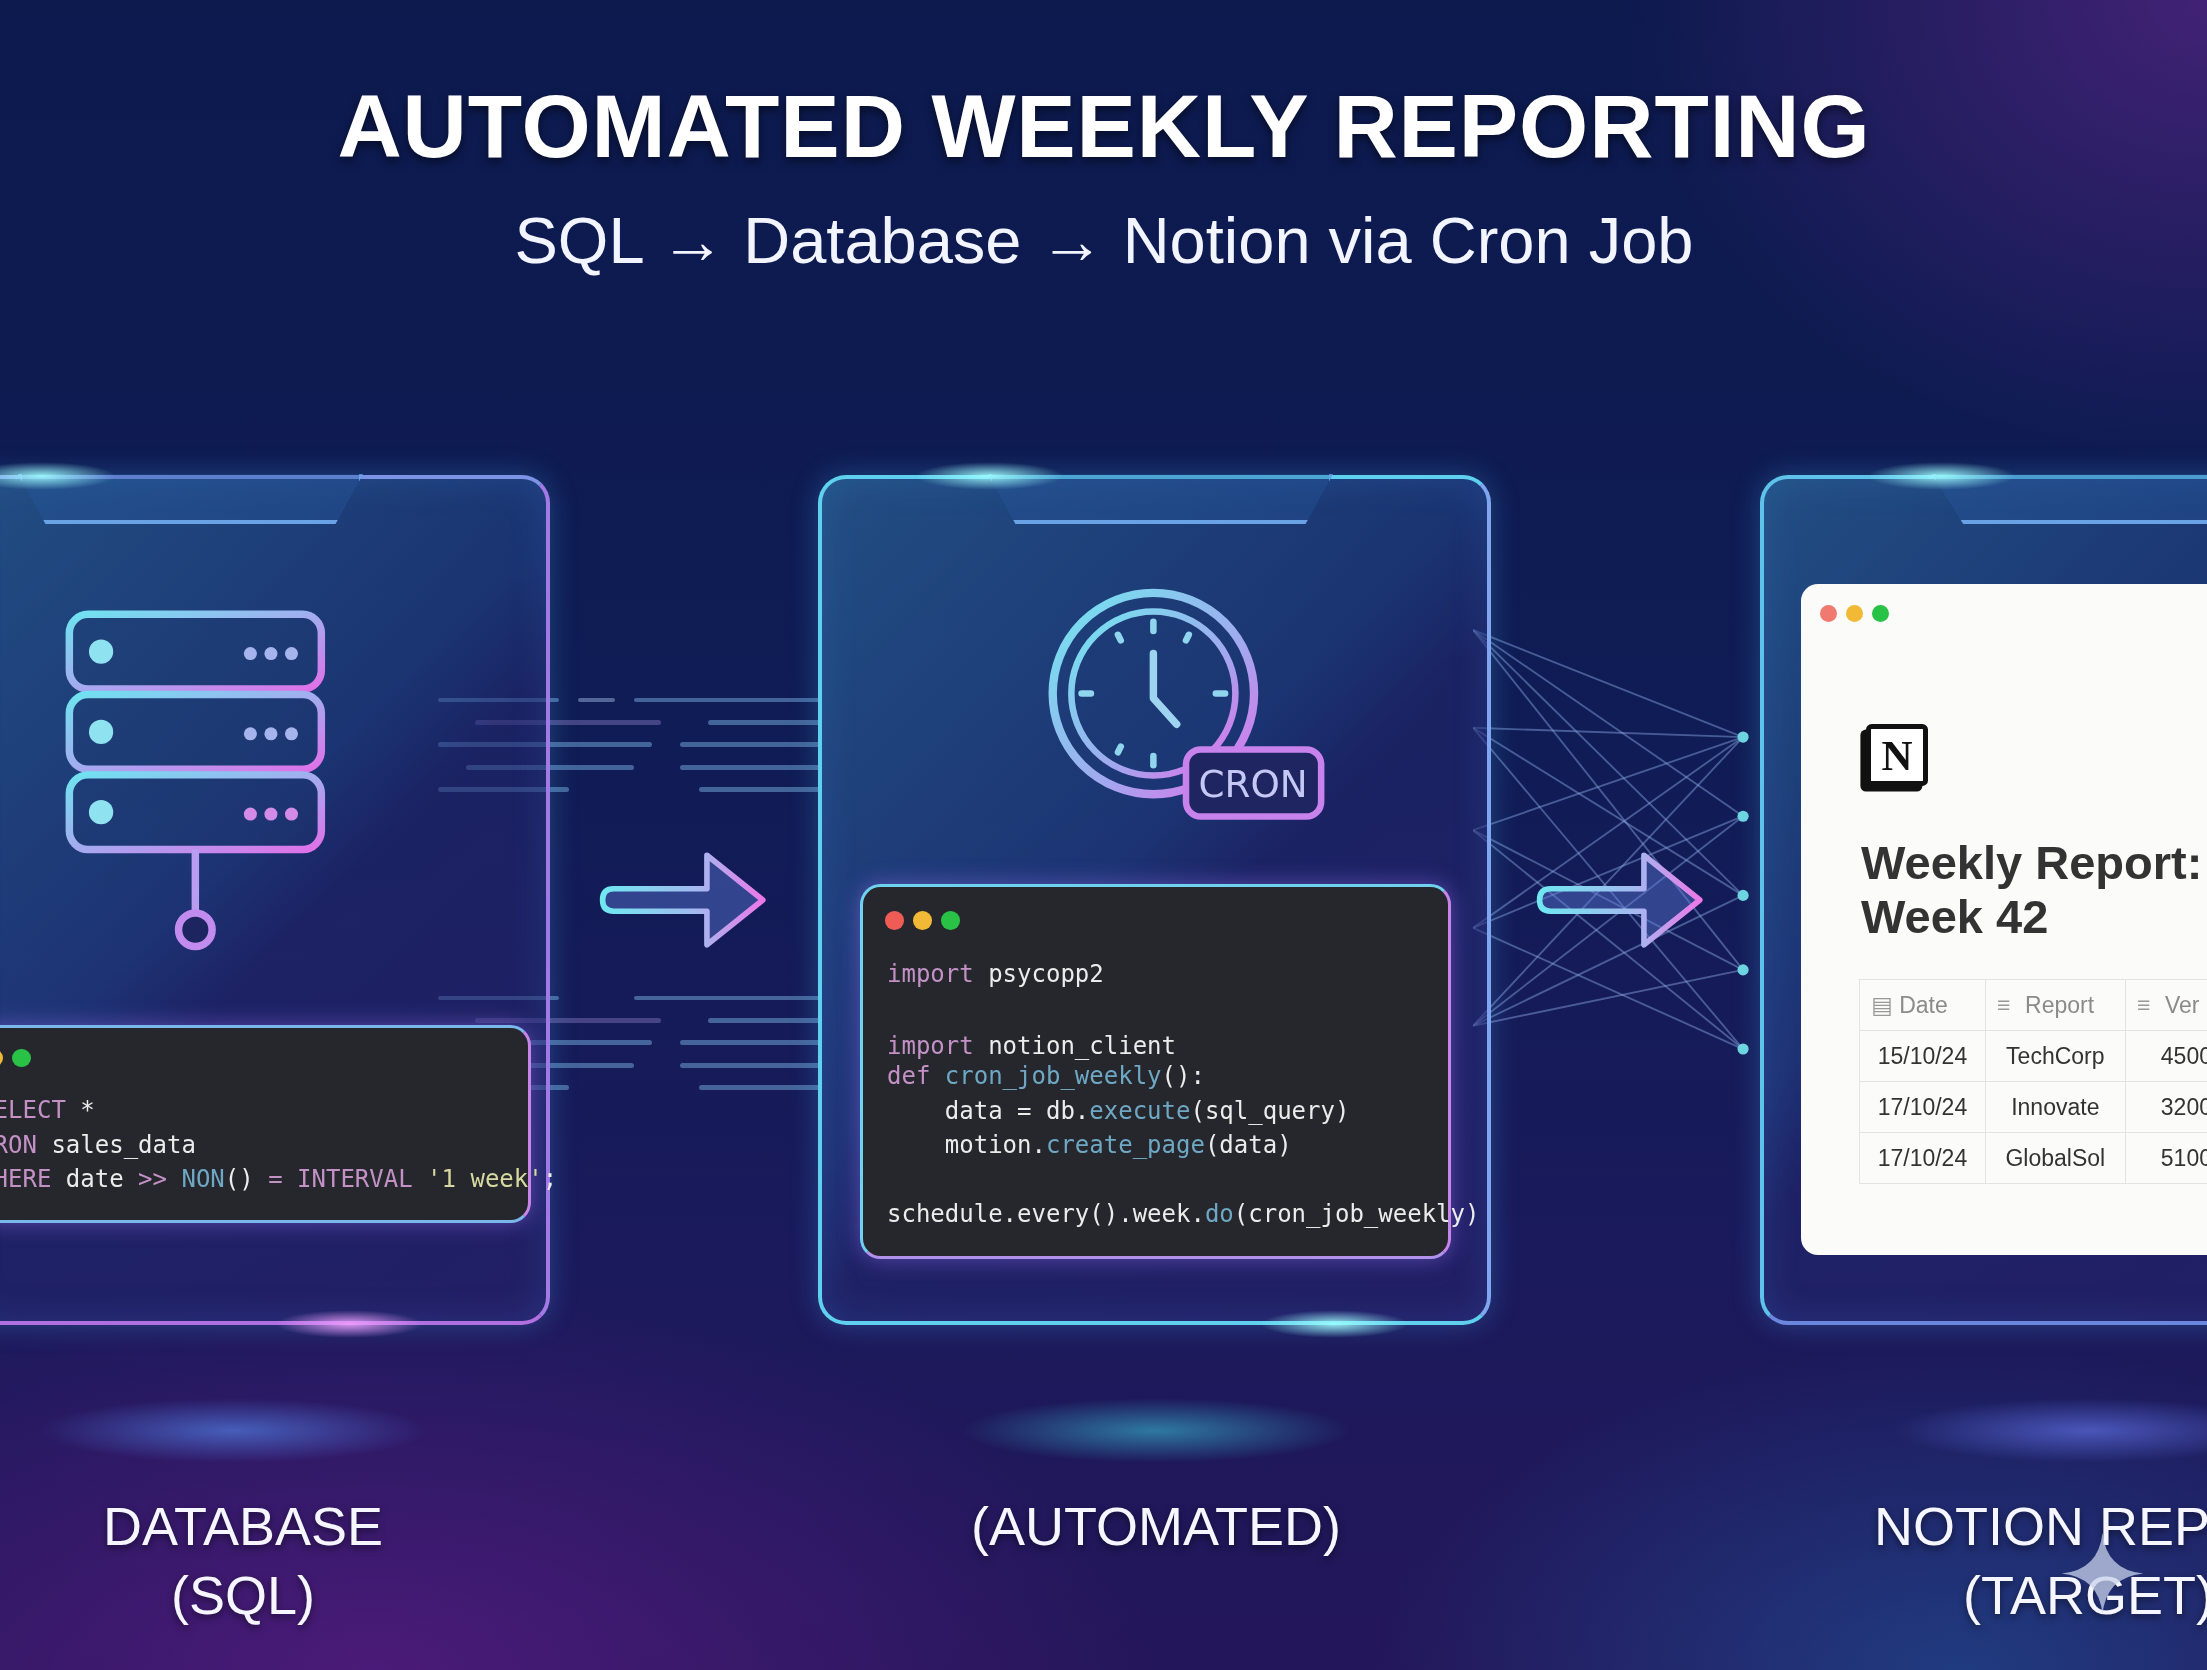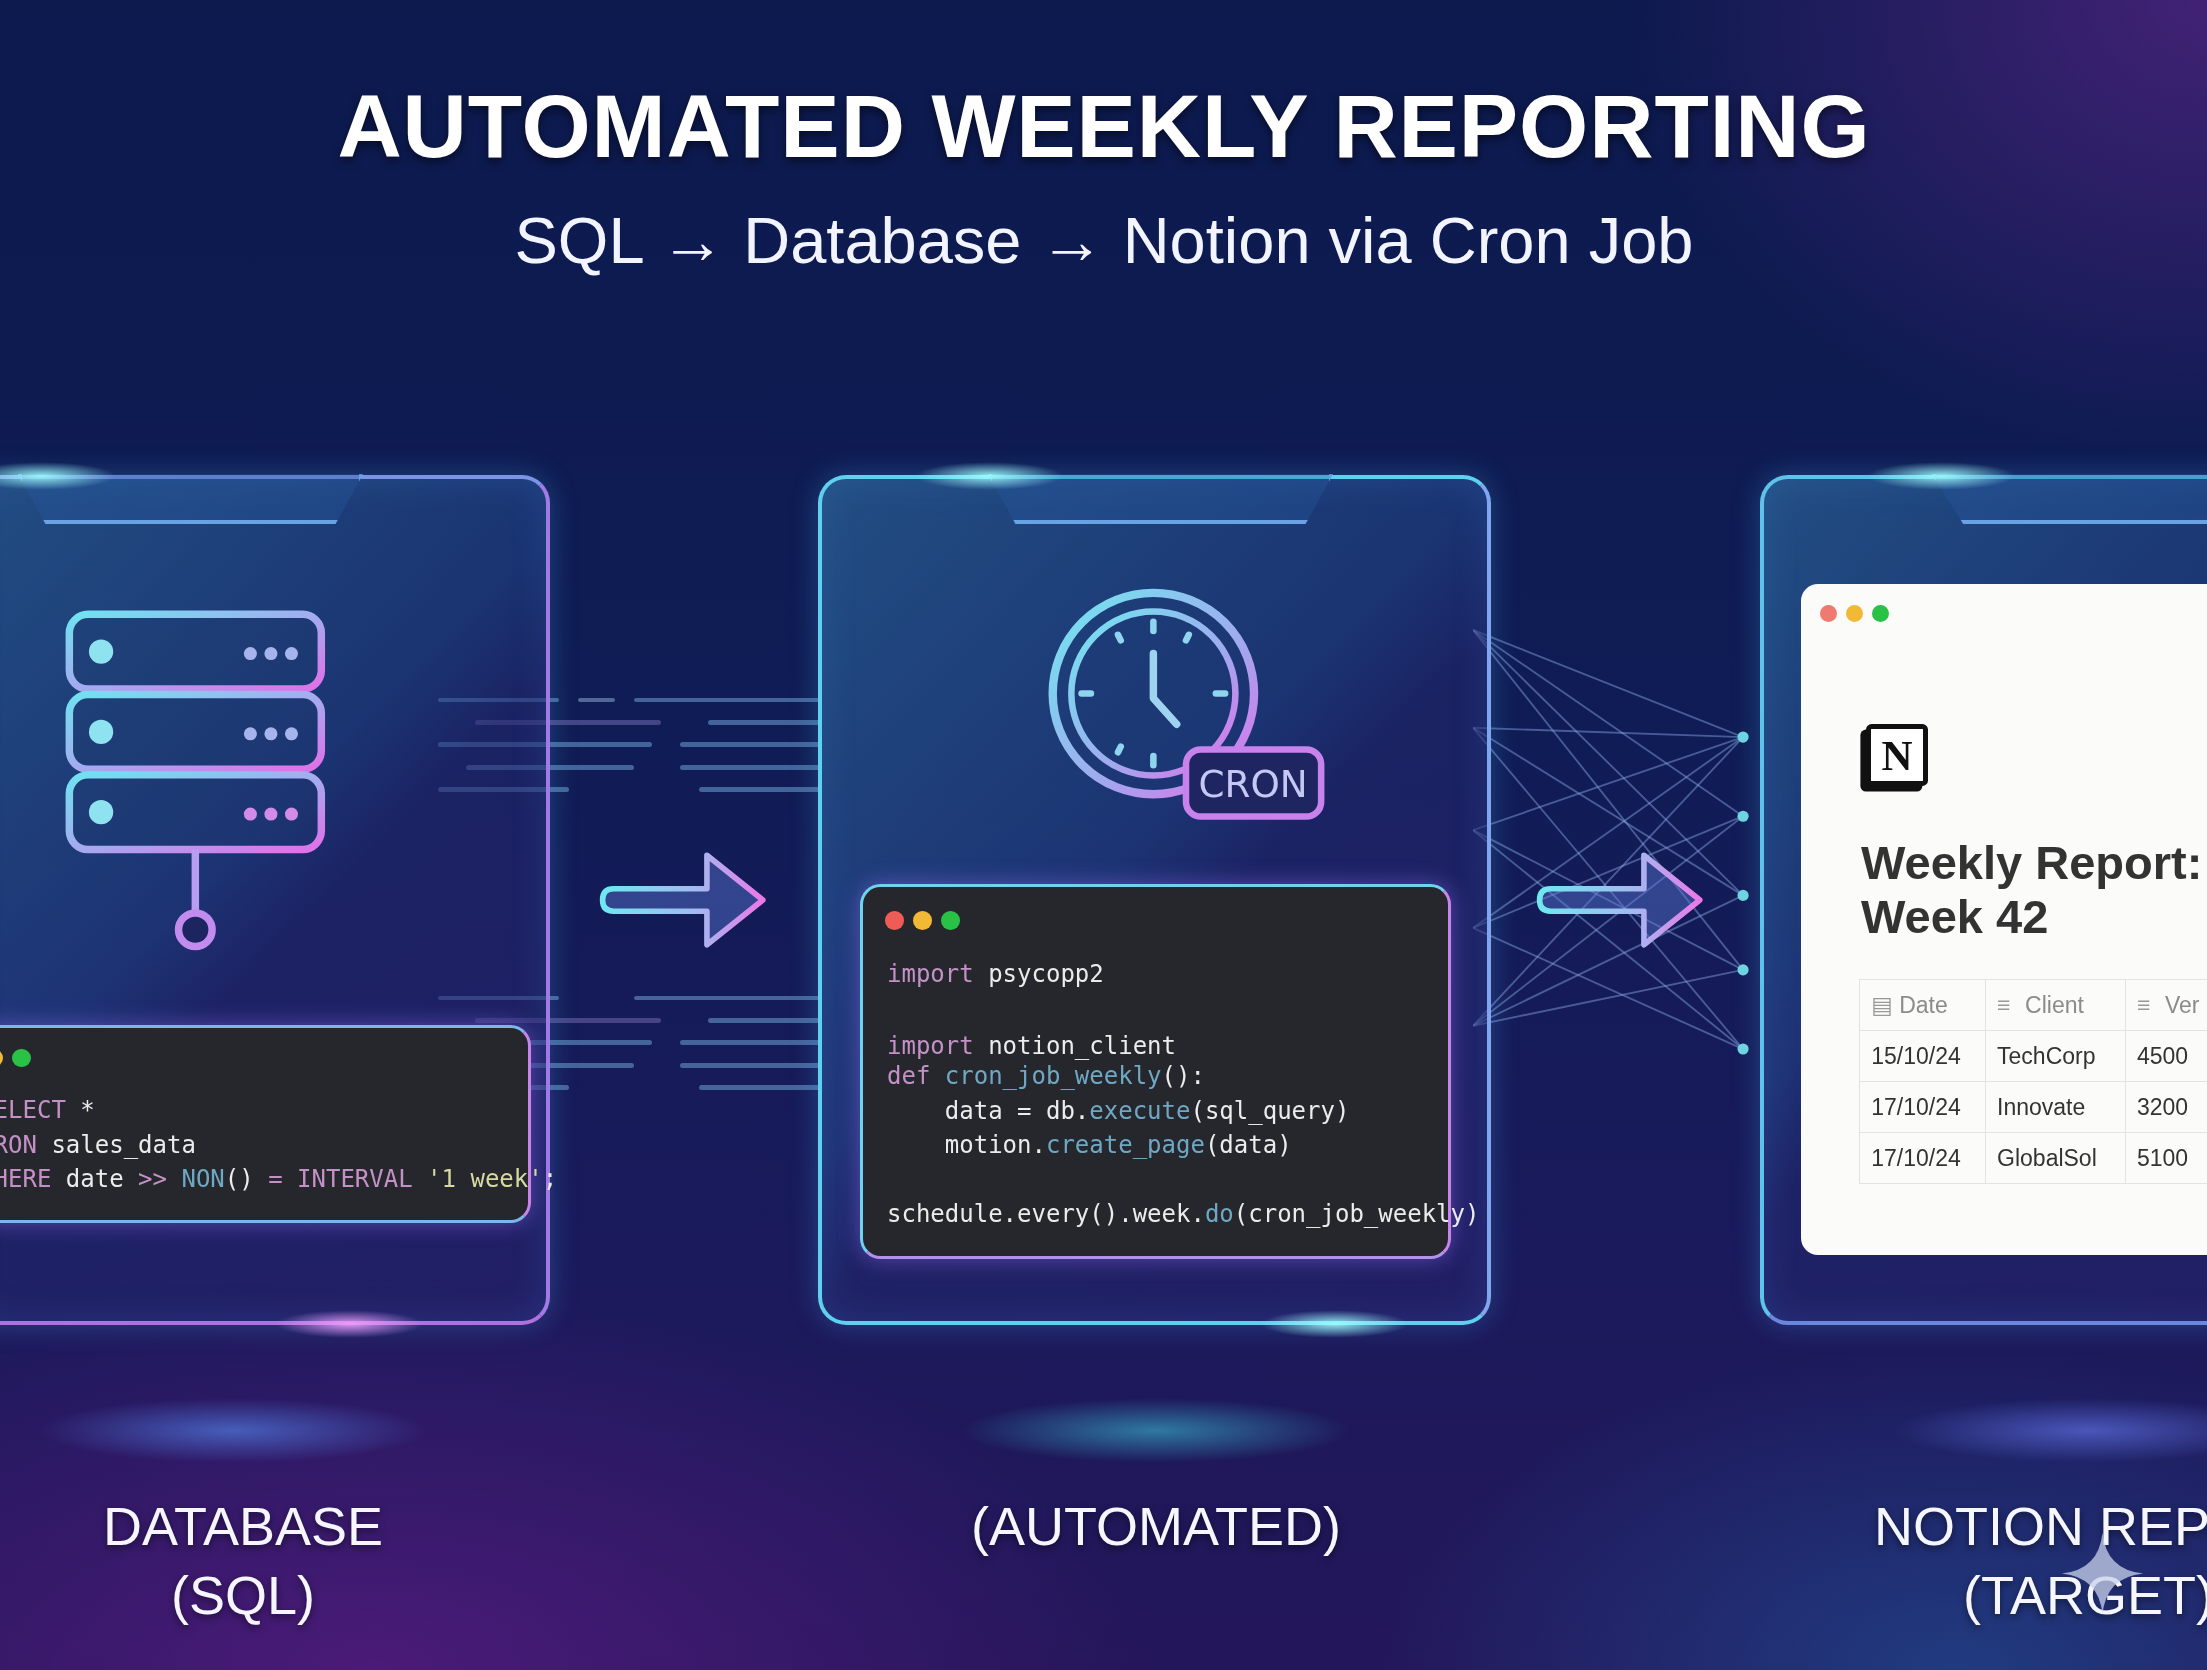--- a/index.html
+++ b/index.html
@@ -87,21 +87,21 @@
     display:flex; align-items:center; justify-content:center; color:#111;
     box-shadow: -5.6px 5.6px 0 #111;
   }
   .notion-title {
     position:absolute; left: 60px; top: 252px; font-size: 47px; font-weight: 700;
     line-height: 54px; color:#333; white-space: nowrap;
   }
   .ntable { position:absolute; left: 58px; top: 395px; border-collapse: collapse; font-size: 23px; }
   .ntable th, .ntable td { border: 1.9px solid #e3e3e1; height: 51px; padding: 0 11.2px; text-align: left; white-space: nowrap; }
   .ntable th { color: #8b8b8b; font-weight: 400; }
-  .ntable td { color: #333; }
+  .ntable td { color: #333; text-align: center; }
   .ntable .c1 { width: 129px; } .ntable .c2 { width: 144px; } .ntable .c3 { width: 131px; }
   .th-icon { display:inline-block; width: 20.5px; margin-right: 7.5px; color:#999; }
 
   
   .label {
     position: absolute; text-align: center; font-size: 54px; font-weight: 400;
     line-height: 69px; color:#f5f6ff; white-space: nowrap;
     text-shadow: 0 2.8px 7.5px rgba(0,0,0,0.5);
   }
   .floor-glow { position:absolute; width: 392px; height: 65px; border-radius:50%; }
@@ -296,21 +296,21 @@
   </div>
   <div class="notion-logo">N</div>
   <div class="notion-title">
     <div>Weekly Report: W</div>
     <div>Week 42</div>
   </div>
   <table class="ntable">
     <thead>
       <tr>
         <th class="c1"><span class="th-icon">▤</span><span>Date</span></th>
-        <th class="c2"><span class="th-icon">≡</span><span>Client</span></th>
+        <th class="c2"><span class="th-icon">≡</span><span>Report</span></th>
         <th class="c3"><span class="th-icon">≡</span><span>Ver</span></th>
       </tr>
     </thead>
     <tbody>
       <tr>
         <td>15/10/24</td>
         <td>TechCorp</td>
         <td>4500</td>
       </tr>
       <tr>

